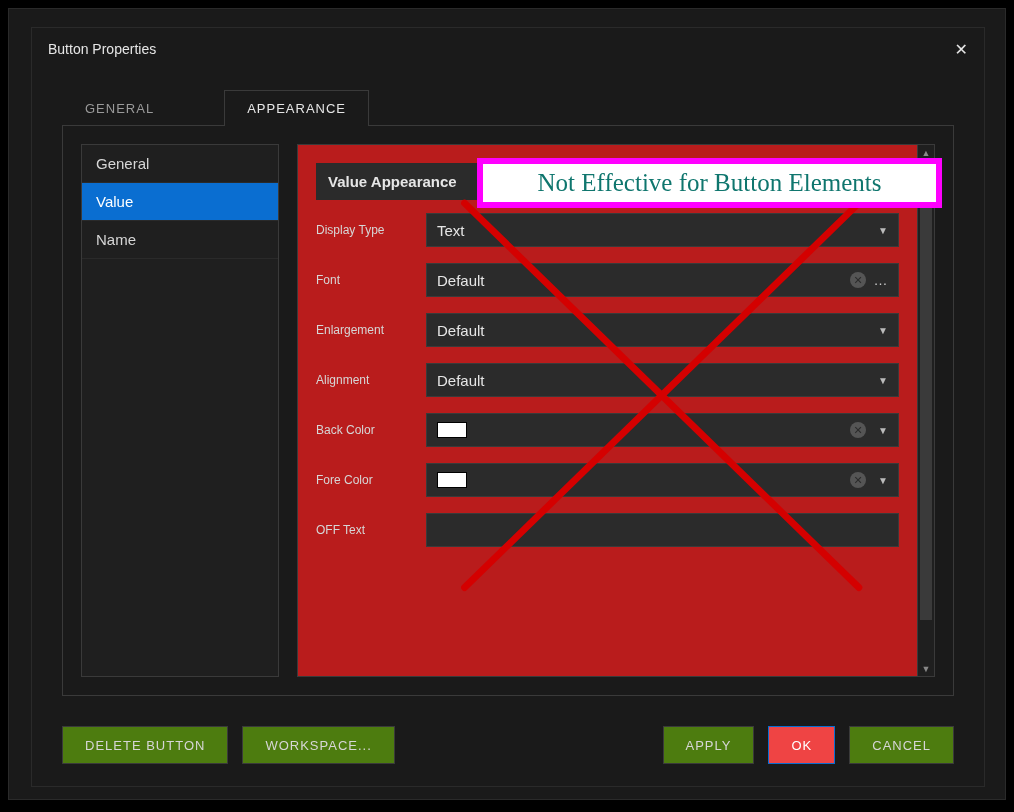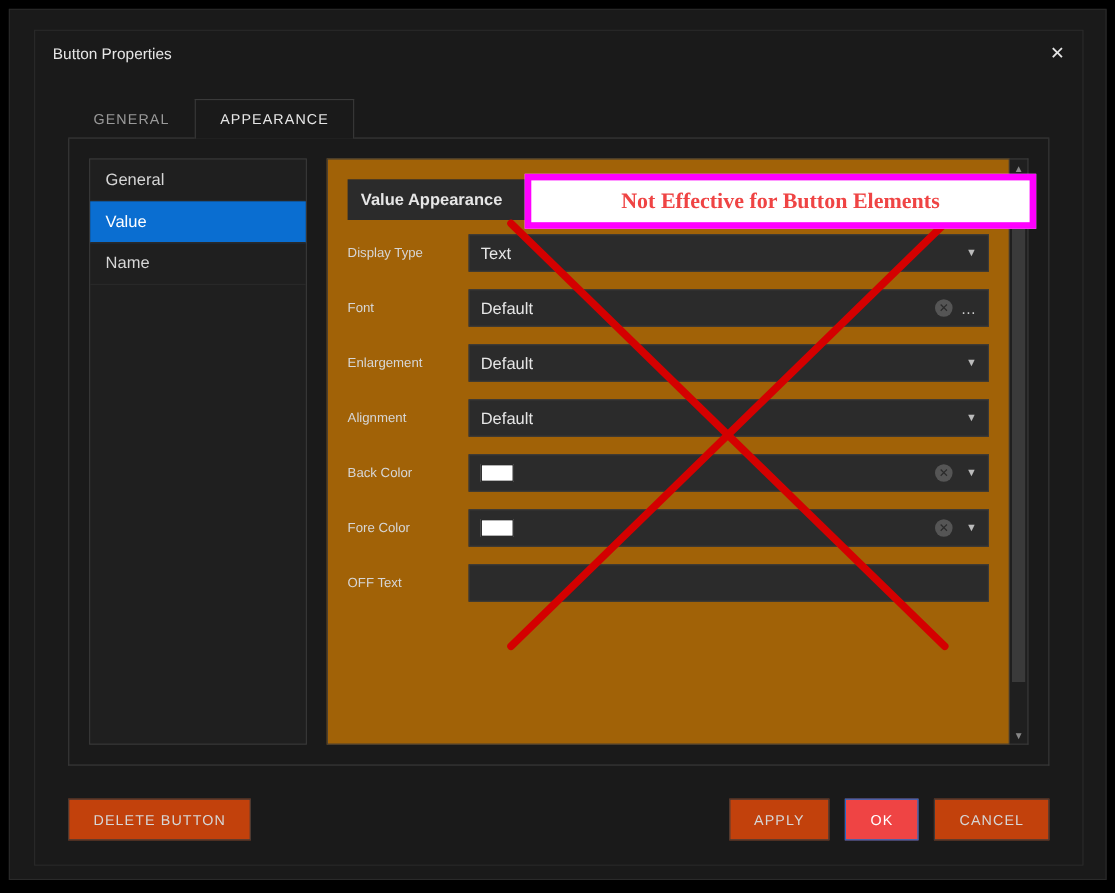--- a/index.html
+++ b/index.html
@@ -17,41 +17,41 @@
     color: #e6e6e6; font-size: 14px; justify-content: space-between;
   }
   .close-x { color: #e6e6e6; font-size: 16px; cursor: pointer; font-weight: 300; }
 
   .tabs-row { padding: 0 30px; margin-top: 20px; }
   .tabs { display: flex; }
   .tab {
     padding: 10px 22px; color: #9a9a9a; font-size: 13px; letter-spacing: 1px;
     cursor: pointer; border: 1px solid transparent; border-bottom: none;
   }
-  .tab.active { color: #e6e6e6; border-color: #3a3a3a; background: #1a1a1a; }
+  .tab.active { color: #e6e6e6; border-color: #3a3a3a; background: #1a1a1a; margin-left: 47px; }
   .tab-underline { border-bottom: 1px solid #3a3a3a; margin-top: -1px; }
 
   .content-outer {
     margin: 0 30px; border: 1px solid #3a3a3a; border-top: none;
     padding: 18px; height: 570px; position: relative;
   }
   .content-flex { display: flex; gap: 18px; height: 100%; }
 
   .sidebar {
     width: 198px; border: 1px solid #3a3a3a; background: #1f1f1f;
   }
   .side-item {
     padding: 10px 14px; color: #d6d6d6; font-size: 15px; cursor: pointer;
     border-bottom: 1px solid #2a2a2a;
   }
   .side-item.active { background: #0a6ed1; color: #fff; }
 
   .panel-wrap { flex: 1; display: flex; }
   .panel {
-    flex: 1; border: 1px solid #3a3a3a; background: #a16207;
+    flex: 1; border: 1px solid #3a3a3a; background: #b91c1c;
     padding: 18px 18px 0 18px; overflow: hidden;
   }
   .scrollbar {
     width: 17px; border: 1px solid #3a3a3a; border-left: none; background: #1f1f1f;
     display: flex; flex-direction: column; align-items: center;
   }
   .sb-btn { width: 15px; height: 15px; color: #888; font-size: 9px; display:flex; align-items:center; justify-content:center; }
   .sb-track { flex: 1; width: 100%; position: relative; }
   .sb-thumb { position:absolute; left:2px; right:2px; top:0; height: 460px; background:#3a3a3a; }
 
@@ -81,28 +81,28 @@
   .overlay-svg {
     position: absolute; left: 234px; top: 18px; right: 35px; bottom: 18px;
     pointer-events: none;
   }
 
   .annot-box {
     position: absolute; left: 445px; top: 130px; width: 465px; height: 50px;
     background: #fff; border: 6px solid #ff00ff; display:flex; align-items:center; justify-content:center;
     pointer-events: none;
   }
-  .annot-box span { font-family: "Times New Roman", serif; font-weight: 700; font-size: 20px; color: #ef4444; }
+  .annot-box span { font-family: "Times New Roman", serif; font-weight: 400; font-size: 25px; color: #0f766e; }
 
   .footer {
     position: absolute; left: 30px; right: 30px; bottom: 22px; display: flex; gap: 14px;
     align-items: center;
   }
   .btn {
-    height: 38px; padding: 0 22px; border: 1px solid #3a3a3a; background: #c2410c;
+    height: 38px; padding: 0 22px; border: 1px solid #3a3a3a; background: #4d7c0f;
     color: #d6d6d6; font-size: 13px; letter-spacing: 1px; display:flex; align-items:center; cursor:pointer;
   }
   .btn.primary { background: #ef4444; border-color: #0a6ed1; color: #fff; }
   .spacer { flex: 1; }
 </style>
 </head>
 <body>
 
 <div class="outer">
   <div class="dialog">
@@ -208,20 +208,21 @@
         <line x1="570" y1="60" x2="170" y2="450" stroke="#d40000" stroke-width="7" stroke-linecap="round"></line>
       </svg>
     </div>
 
     <div class="annot-box">
       <span>Not Effective for Button Elements</span>
     </div>
 
     <div class="footer">
       <div class="btn">DELETE BUTTON</div>
+      <div class="btn">WORKSPACE...</div>
       <div class="spacer"></div>
       <div class="btn">APPLY</div>
       <div class="btn primary">OK</div>
       <div class="btn">CANCEL</div>
     </div>
 
   </div>
 </div>
 
 </body></html>

